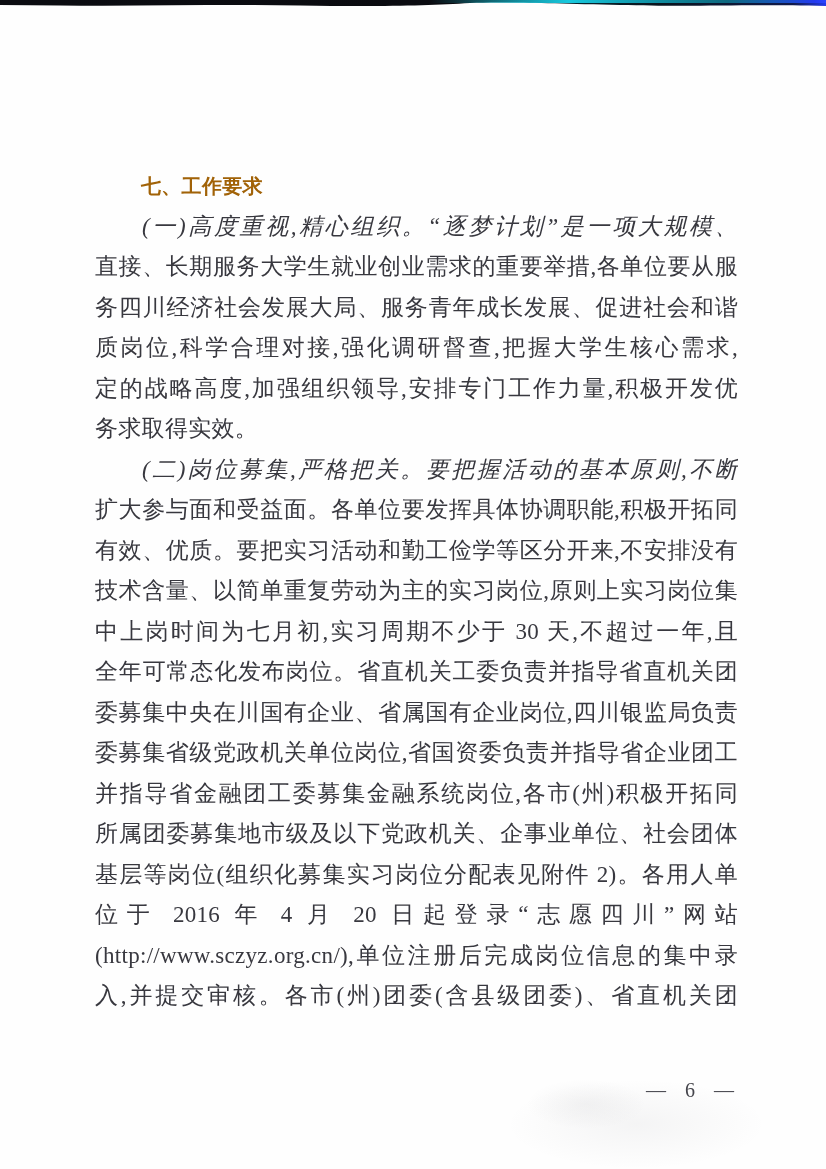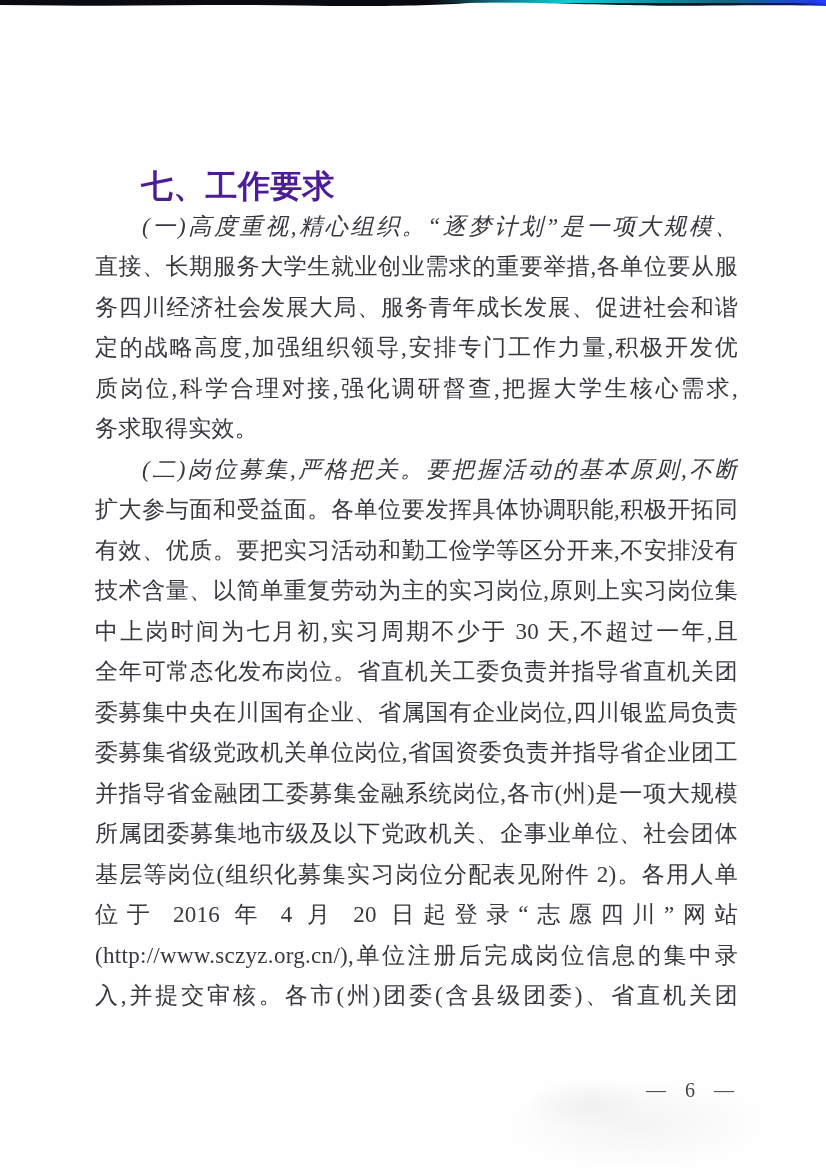--- a/index.html
+++ b/index.html
@@ -47,22 +47,22 @@
     text-align-last: justify;
     text-justify: inter-character;
     letter-spacing: 0.3px;
     overflow: hidden;
   }
   .line.indent { text-indent: 47px; font-style: italic; }
   .line.noj { text-align-last: left; }
   .heading {
     font-family: Liberation Serif, serif;
     font-weight: 700;
-    font-size: 32px;
-    color: #4c1d95;
+    font-size: 20px;
+    color: #a16207;
     text-align-last: left;
     text-indent: 46px;
   }
   .page-number {
     position: absolute;
     right: 90px;
     top: 1078px;
     font-size: 20px;
     line-height: 24px;
     color: #45454c;
@@ -98,33 +98,33 @@
       <rect x="430" y="0" width="396" height="3" fill="url(#edgeCyan)"></rect>
     </svg>
   </div>
 
   <div class="content">
     <div class="line heading">七、工作要求</div>
 
     <div class="line indent">(一)高度重视,精心组织。“逐梦计划”是一项大规模、</div>
     <div class="line">直接、长期服务大学生就业创业需求的重要举措,各单位要从服</div>
     <div class="line">务四川经济社会发展大局、服务青年成长发展、促进社会和谐稳</div>
+    <div class="line">质岗位,科学合理对接,强化调研督查,把握大学生核心需求,</div>
     <div class="line">定的战略高度,加强组织领导,安排专门工作力量,积极开发优</div>
-    <div class="line">质岗位,科学合理对接,强化调研督查,把握大学生核心需求,</div>
     <div class="line noj">务求取得实效。</div>
 
     <div class="line indent">(二)岗位募集,严格把关。要把握活动的基本原则,不断</div>
     <div class="line">扩大参与面和受益面。各单位要发挥具体协调职能,积极开拓同</div>
     <div class="line">有效、优质。要把实习活动和勤工俭学等区分开来,不安排没有</div>
     <div class="line">技术含量、以简单重复劳动为主的实习岗位,原则上实习岗位集</div>
     <div class="line">中上岗时间为七月初,实习周期不少于 30 天,不超过一年,且</div>
     <div class="line">全年可常态化发布岗位。省直机关工委负责并指导省直机关团工</div>
     <div class="line">委募集中央在川国有企业、省属国有企业岗位,四川银监局负责</div>
     <div class="line">委募集省级党政机关单位岗位,省国资委负责并指导省企业团工</div>
-    <div class="line">并指导省金融团工委募集金融系统岗位,各市(州)是一项大规模</div>
+    <div class="line">并指导省金融团工委募集金融系统岗位,各市(州)积极开拓同</div>
     <div class="line">所属团委募集地市级及以下党政机关、企事业单位、社会团体和</div>
     <div class="line">基层等岗位(组织化募集实习岗位分配表见附件 2)。各用人单</div>
     <div class="line">位于 2016 年 4 月 20 日起登录“志愿四川”网站</div>
     <div class="line">(http://www.sczyz.org.cn/),单位注册后完成岗位信息的集中录</div>
     <div class="line">入,并提交审核。各市(州)团委(含县级团委)、省直机关团</div>
   </div>
 
   <div class="page-number">— 6 —</div>
 
   <div class="smudge s1"></div>

